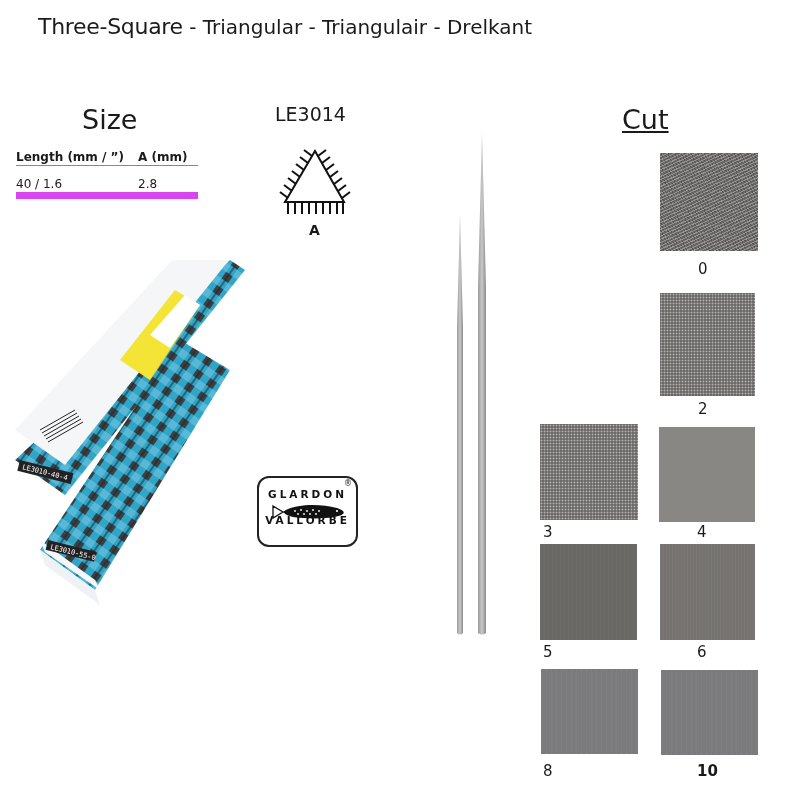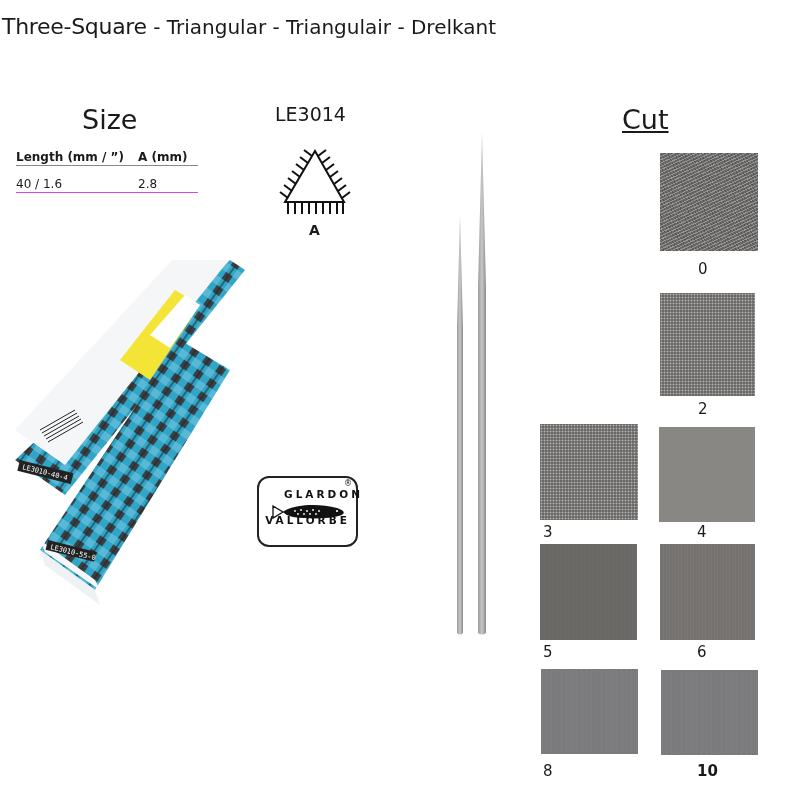--- a/index.html
+++ b/index.html
@@ -2,44 +2,44 @@
 <html><head>
   <meta charset="utf-8">
   <style>
     html, body { margin: 0; padding: 0; background: #ffffff; }
     body { width: 800px; height: 800px; position: relative; overflow: hidden;
            font-family: "DejaVu Sans", "Liberation Sans", sans-serif; color: #1a1a1a; }
     .abs { position: absolute; }
 
     
     .title { left: 2px; top: 14px; white-space: nowrap; }
-    .title .main { font-size: 22px; letter-spacing: -0.3px; }
+    .title .main { font-size: 22px; letter-spacing: -0.3px; margin-left: 36px; }
     .title .sub { font-size: 20px; }
 
     
     .size-heading { left: 82px; top: 104px; font-size: 27px; }
     .size-table { left: 16px; top: 150px; width: 182px; border-collapse: collapse; font-size: 12px; }
     .size-table th { text-align: left; font-weight: bold; padding: 0 0 1px 0; border-bottom: 1px solid #888; }
-    .size-table td { padding: 11px 0 1px 0; border-bottom: 1px solid #d946ef; }
+    .size-table td { padding: 11px 0 1px 0; border-bottom: 7px solid #d946ef; }
     .size-table .c1 { width: 122px; }
 
     
     .profile-code { left: 275px; top: 103px; font-size: 19px; }
     .profile-svg { left: 276px; top: 146px; }
     .profile-a { left: 309px; top: 222px; font-size: 14px; font-weight: bold; }
 
     
     .boxes { left: 0; top: 260px; }
 
     
     .logo { left: 257px; top: 476px; width: 101px; height: 71px; border: 2px solid #222;
             border-radius: 12px; box-sizing: border-box; background: #fff; }
     .logo .l1, .logo .l2 { position: absolute; left: 0; width: 100%; text-align: center;
             font-size: 10.5px; font-weight: bold; letter-spacing: 3px; color: #111; }
-    .logo .l1 { top: 10px; padding-left: 16px; }
+    .logo .l1 { top: 10px; }
     .logo .l2 { top: 36px; }
     .logo .reg { position: absolute; right: 4px; top: 1px; font-size: 8px; }
     .logo .fish { position: absolute; left: 12px; top: 24px; }
 
     
     .needles { left: 440px; top: 128px; }
 
     
     .cut-heading { left: 622px; top: 104px; font-size: 27px; text-decoration: underline; }
     .swatch { position: absolute; width: 98px; height: 98px; }

